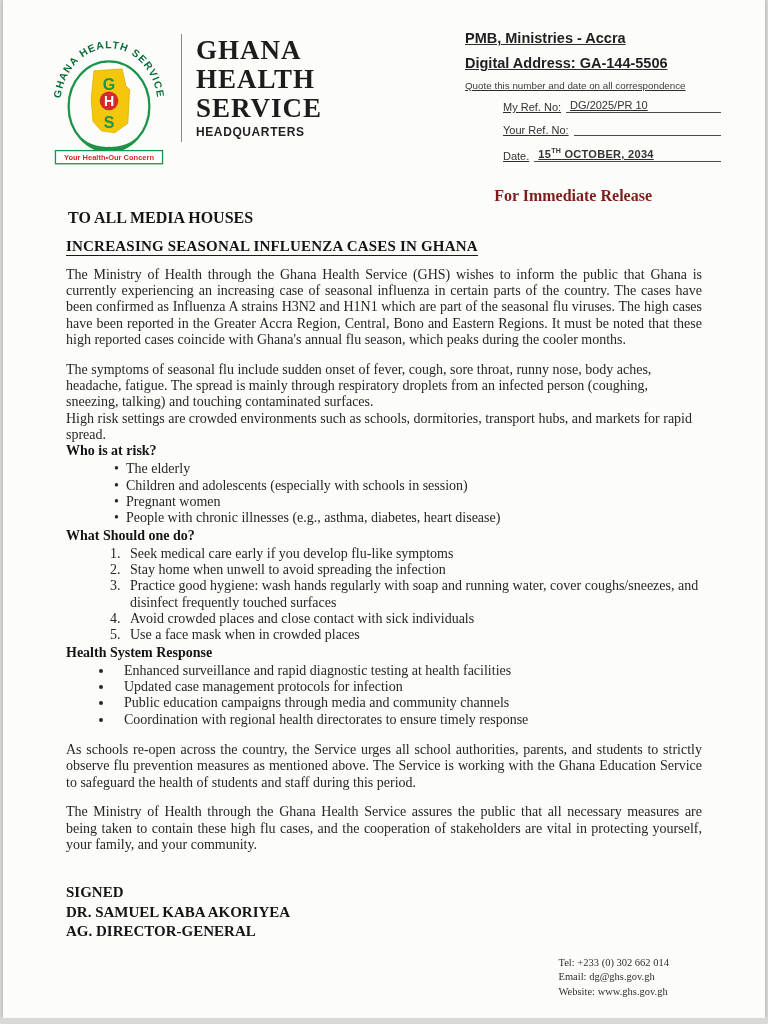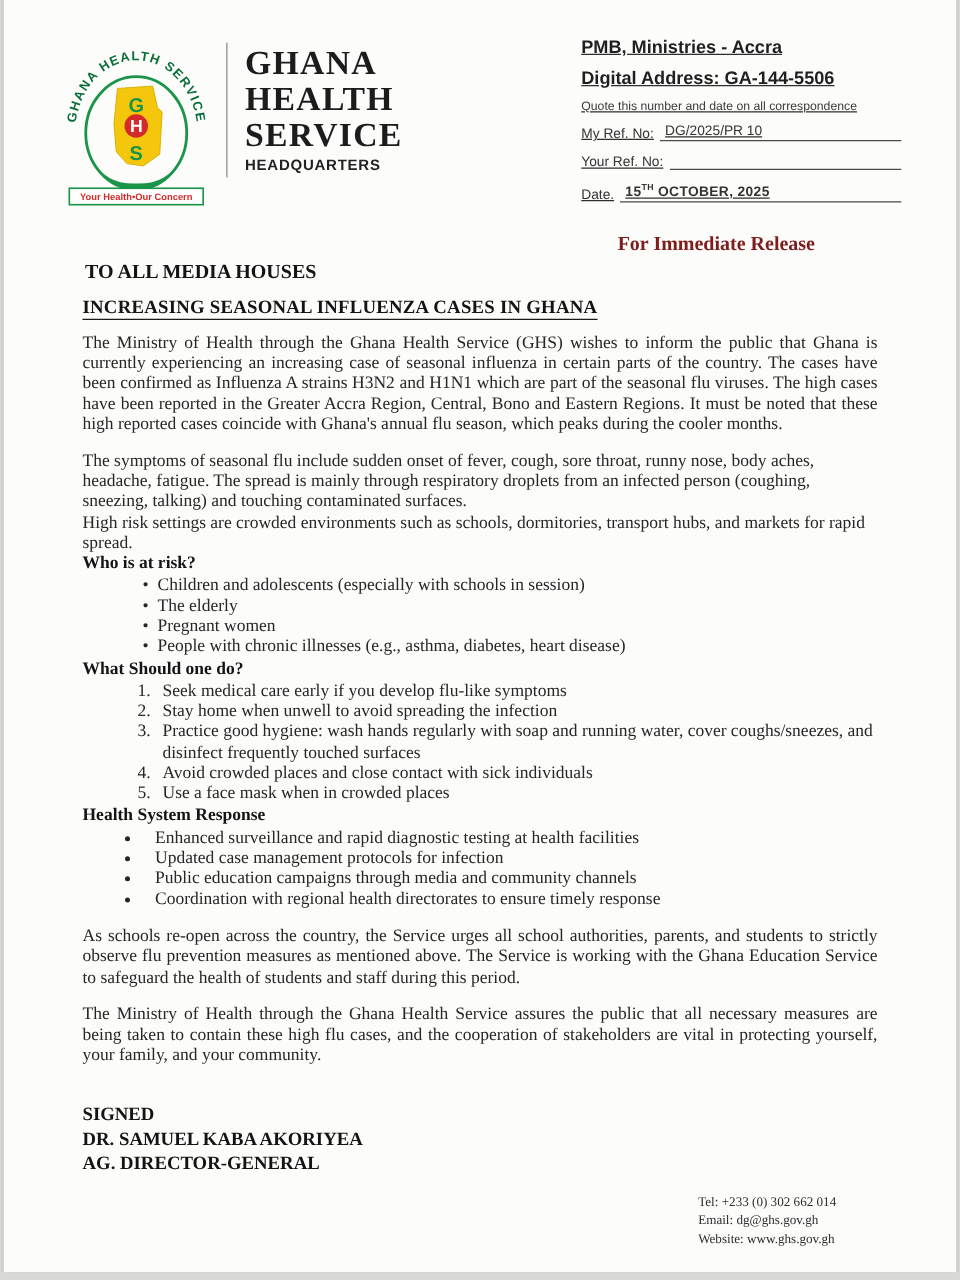--- a/index.html
+++ b/index.html
@@ -35,21 +35,21 @@
     font-weight: bold; font-size: 12px; letter-spacing: .6px;
     color: #222; margin-top: 2px;
   }
   .lh-right {
     margin-left: auto; width: 256px; padding-top: 6px;
     font-family: "Liberation Sans", sans-serif; color: #2e2e2e; text-decoration: underline;
   }
   .addr { font-weight: bold; font-size: 14.5px; margin-bottom: 9px; color: #1f1f1f; }
   .quote-note { font-size: 9.8px; color: #3a3a3a; margin: 2px 0 8px 0; }
   .ref-line { display: flex; align-items: flex-end; font-size: 11px; margin-bottom: 11px; color: #333; }
-  .ref-label { white-space: nowrap; padding-right: 5px; }
+  .ref-label { white-space: nowrap; padding-right: 5px; margin-left: 38px; }
   .ref-value {
     flex: 1; border-bottom: 1px solid #4a4a4a; padding: 0 2px 1px 4px;
     white-space: nowrap; color: #333;
   }
   .ref-value.bold { font-weight: bold; letter-spacing: .3px; }
   sup { font-size: 7px; vertical-align: super; }
   
   .content { margin: 0 19px; }
   .release-tag {
     text-align: right; margin: 14px 50px 2px 0;
@@ -124,43 +124,43 @@
       <div class="ref-line">
         <span class="ref-label">My Ref. No:</span>
         <span class="ref-value">DG/2025/PR 10</span>
       </div>
       <div class="ref-line">
         <span class="ref-label">Your Ref. No:</span>
         <span class="ref-value"></span>
       </div>
       <div class="ref-line">
         <span class="ref-label">Date.</span>
-        <span class="ref-value bold"><span>15</span><sup>TH</sup><span> OCTOBER,  2025</span></span>
+        <span class="ref-value bold"><span>15</span><sup>TH</sup><span> OCTOBER,  2034</span></span>
       </div>
     </div>
   </header>
 
   <div class="content">
 
     <div class="release-tag">For Immediate Release</div>
     <div class="addressee">TO ALL MEDIA HOUSES</div>
 
     <div class="doc-title">
       <span>INCREASING SEASONAL INFLUENZA CASES IN GHANA</span>
     </div>
 
     <p class="para just">The Ministry of Health through the Ghana Health Service (GHS) wishes to inform the public that Ghana is currently experiencing an increasing case of seasonal influenza in certain parts of the country. The cases have been confirmed as Influenza A strains H3N2 and H1N1 which are part of the seasonal flu viruses. The high cases have been reported in the Greater Accra Region, Central, Bono and Eastern Regions. It must be noted that these high reported cases coincide with Ghana's annual flu season, which peaks during the cooler months.</p>
 
     <p class="para tight">The symptoms of seasonal flu include sudden onset of fever, cough, sore throat, runny nose, body aches, headache, fatigue. The spread is mainly through respiratory droplets from an infected person (coughing, sneezing, talking) and touching contaminated surfaces.</p>
     <p class="para tight">High risk settings are crowded environments such as schools, dormitories, transport hubs, and markets for rapid spread.</p>
 
     <div class="sec-head">Who is at risk?</div>
     <ul class="dot-list">
+      <li>The elderly</li>
       <li>Children and adolescents (especially with schools in session)</li>
-      <li>The elderly</li>
       <li>Pregnant women</li>
       <li>People with chronic illnesses (e.g., asthma, diabetes, heart disease)</li>
     </ul>
 
     <div class="sec-head">What Should one do?</div>
     <ol class="num-list">
       <li>Seek medical care early if you develop flu-like symptoms</li>
       <li>Stay home when unwell to avoid spreading the infection</li>
       <li>Practice good hygiene: wash hands regularly with soap and running water, cover coughs/sneezes, and disinfect frequently touched surfaces</li>
       <li>Avoid crowded places and close contact with sick individuals</li>

